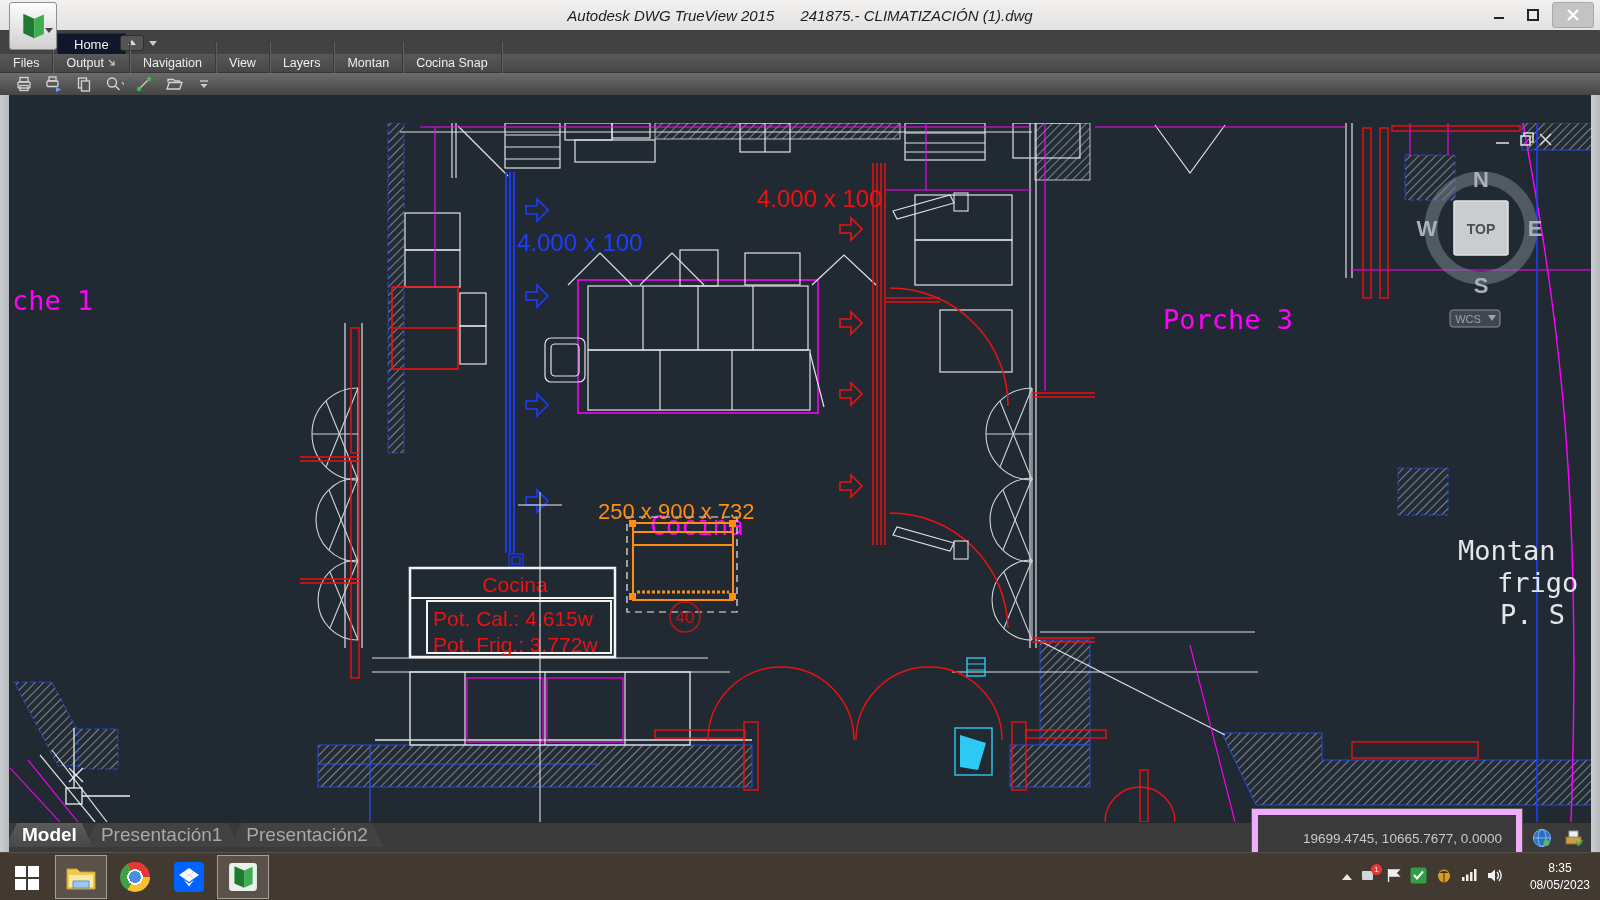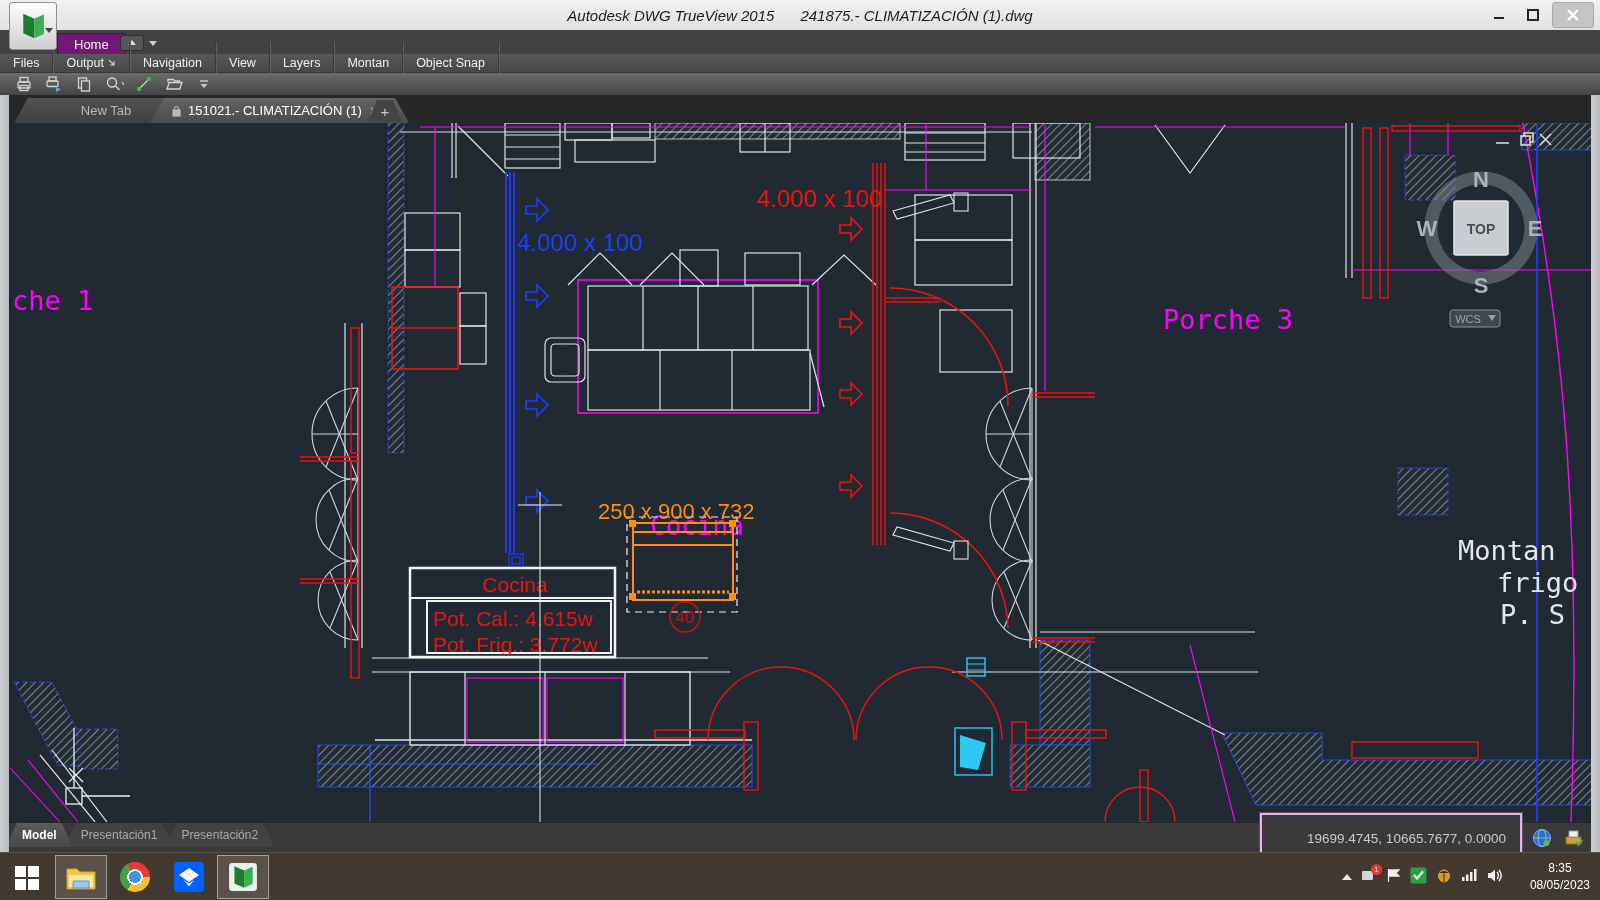--- a/index.html
+++ b/index.html
@@ -15,21 +15,21 @@
     background:linear-gradient(#fdfdfd,#cfcfcf);border:1px solid #8f8f8f;border-radius:3px;
     display:flex;align-items:center;justify-content:center;}
   .appbtn .caret{position:absolute;right:3px;bottom:16px;width:0;height:0;
     border-left:4px solid transparent;border-right:4px solid transparent;border-top:5px solid #444;}
   .winbtns{position:absolute;top:0;right:6px;height:30px;display:flex;align-items:center;gap:4px;}
   .wbtn{width:30px;height:24px;display:flex;align-items:center;justify-content:center;}
   .wbtn.close{width:40px;background:#c6c4c2;border-radius:3px;border:1px solid #aaa;}
 
   
   .tabrow{position:absolute;top:30px;left:0;width:1600px;height:24px;background:#424242;}
-  .ribbontab{position:absolute;left:57px;top:3px;height:21px;padding:0 16px;background:#701a75;
+  .ribbontab{position:absolute;left:57px;top:3px;height:21px;padding:0 16px;background:#0f172a;
     border:1px solid #2a2a2a;border-bottom:none;color:#f2f2f2;font-size:13px;
     display:flex;align-items:center;}
   .ribtoggle{position:absolute;left:120px;top:5px;height:16px;display:flex;align-items:center;gap:5px;}
   .ribtoggle .pill{width:22px;height:14px;background:#555;border:1px solid #2e2e2e;border-radius:3px;
     display:flex;align-items:center;justify-content:center;}
   .ribtoggle .tri{width:0;height:0;border-left:4px solid transparent;border-right:4px solid transparent;border-top:5px solid #ccc;}
   .menubar{position:absolute;top:54px;left:0;width:1600px;height:18px;
     background:linear-gradient(#585858,#474747);border-bottom:1px solid #373737;
     display:flex;align-items:center;color:#eee;font-size:12.5px;}
   .mi{padding:12px 13px;height:18px;display:flex;align-items:center;gap:4px;
@@ -51,26 +51,26 @@
 
   
   .canvas{position:absolute;top:123px;left:0;width:1600px;height:699px;background:#212a33;}
   svg text{font-family:"Liberation Sans",sans-serif;}
   text.mono{font-family:"DejaVu Sans Mono",monospace;}
 
   
   .statusbar{position:absolute;top:822px;left:0;width:1600px;height:30px;background:#3a3a3a;
     border-top:1px solid #262626;}
   .ltabs{position:absolute;left:14px;top:0;height:24px;display:flex;}
-  .ltab{height:24px;padding:0 16px;display:flex;align-items:center;font-size:12px;color:#a9a9a9;
+  .ltab{height:24px;padding:0 16px;display:flex;align-items:center;font-size:19px;color:#a9a9a9;
     clip-path:polygon(11px 0,calc(100% - 11px) 0,100% 100%,0 100%);background:#424242;margin-left:-8px;}
   .ltab.active{background:linear-gradient(#5b5b5b,#484848);color:#fff;font-weight:bold;z-index:2;}
   .coordwrap{position:absolute;right:14px;top:2px;height:26px;display:flex;align-items:center;gap:8px;}
   .coords{height:22px;min-width:230px;padding:12px 14px;display:flex;align-items:center;justify-content:flex-end;
-    color:#c9c9c9;font-size:13.5px;border:2px solid #f0abfc;box-shadow:0 0 0 1px #565656;background:#3a3a3a;}
+    color:#c9c9c9;font-size:13.5px;border:6px solid #f0abfc;box-shadow:0 0 0 1px #565656;background:#3a3a3a;}
   .sicon{width:24px;height:22px;display:flex;align-items:center;justify-content:center;}
 
   
   .taskbar{position:absolute;top:852px;left:0;width:1600px;height:48px;background:#423931;
     border-top:1px solid #5a5149;display:flex;align-items:center;}
   .tslot{width:52px;height:44px;margin:0 1px;display:flex;align-items:center;justify-content:center;}
   .tslot.active{background:rgba(255,255,255,.12);border:1px solid rgba(255,255,255,.45);width:50px;height:42px;}
   .tray{position:absolute;right:96px;top:0;height:48px;display:flex;align-items:center;gap:9px;}
   .clock{position:absolute;right:10px;top:0;height:48px;display:flex;flex-direction:column;
     justify-content:center;align-items:center;color:#fff;font-size:12px;line-height:1.45;}
@@ -139,21 +139,21 @@
     <span class="mi">
         <span>Output</span>
       <svg width="8" height="8">
           <path d="M1 1 L6 6 M6 2 V6 H2" stroke="#ccc" stroke-width="1.2" fill="none"></path>
         </svg>
     </span>
     <span class="mi">Navigation</span>
     <span class="mi">View</span>
     <span class="mi">Layers</span>
     <span class="mi">Montan</span>
-    <span class="mi">Object Snap</span>
+    <span class="mi">Cocina Snap</span>
   </div>
 
   <div class="toolbar">
     <span class="tbtn">
       <svg width="18" height="18" fill="none" stroke="#d4d4d4" stroke-width="1.3">
         <rect x="3" y="7" width="12" height="6" rx="1"></rect>
           <rect x="5" y="2.5" width="8" height="4.5"></rect>
           <rect x="5" y="10.5" width="8" height="5"></rect>
       </svg>
       </span>
@@ -191,34 +191,20 @@
       </svg>
       </span>
     <span class="tbtn">
       <svg width="14" height="14">
           <line x1="3" y1="4" x2="11" y2="4" stroke="#ccc" stroke-width="1.4"></line>
       <path d="M3.5 7 H10.5 L7 11 Z" fill="#ccc"></path>
         </svg>
       </span>
   </div>
 
-  <div class="doctabs">
-    <div class="dtab newtab">
-      <span>New Tab</span>
-    </div>
-    <div class="dtab active">
-      <svg width="9" height="12" fill="none" stroke="#b9b9b9" stroke-width="1.2">
-        <rect x="1" y="5" width="7" height="6" fill="#b9b9b9"></rect>
-          <path d="M2.5 5 V3.5 a2 2 0 0 1 4 0 V5"></path>
-      </svg>
-      <span>151021.- CLIMATIZACIÓN (1)</span>
-      <span class="x">✕</span>
-    </div>
-    <div class="addtab">+</div>
-  </div>
 
   <div class="canvas">
   <svg width="1600" height="699" viewBox="0 0 1600 699">
     <defs>
       <pattern id="h" patternUnits="userSpaceOnUse" width="6" height="6" patternTransform="rotate(45)">
         <rect width="6" height="6" fill="#232c35"></rect>
         <line x1="0" y1="0" x2="0" y2="6" stroke="#8b939b" stroke-width="1.7"></line>
       </pattern>
       <path id="arr" d="M0 7 H11 V0 L22 11 L11 22 V15 H0 Z" fill="none"></path>
     </defs>

